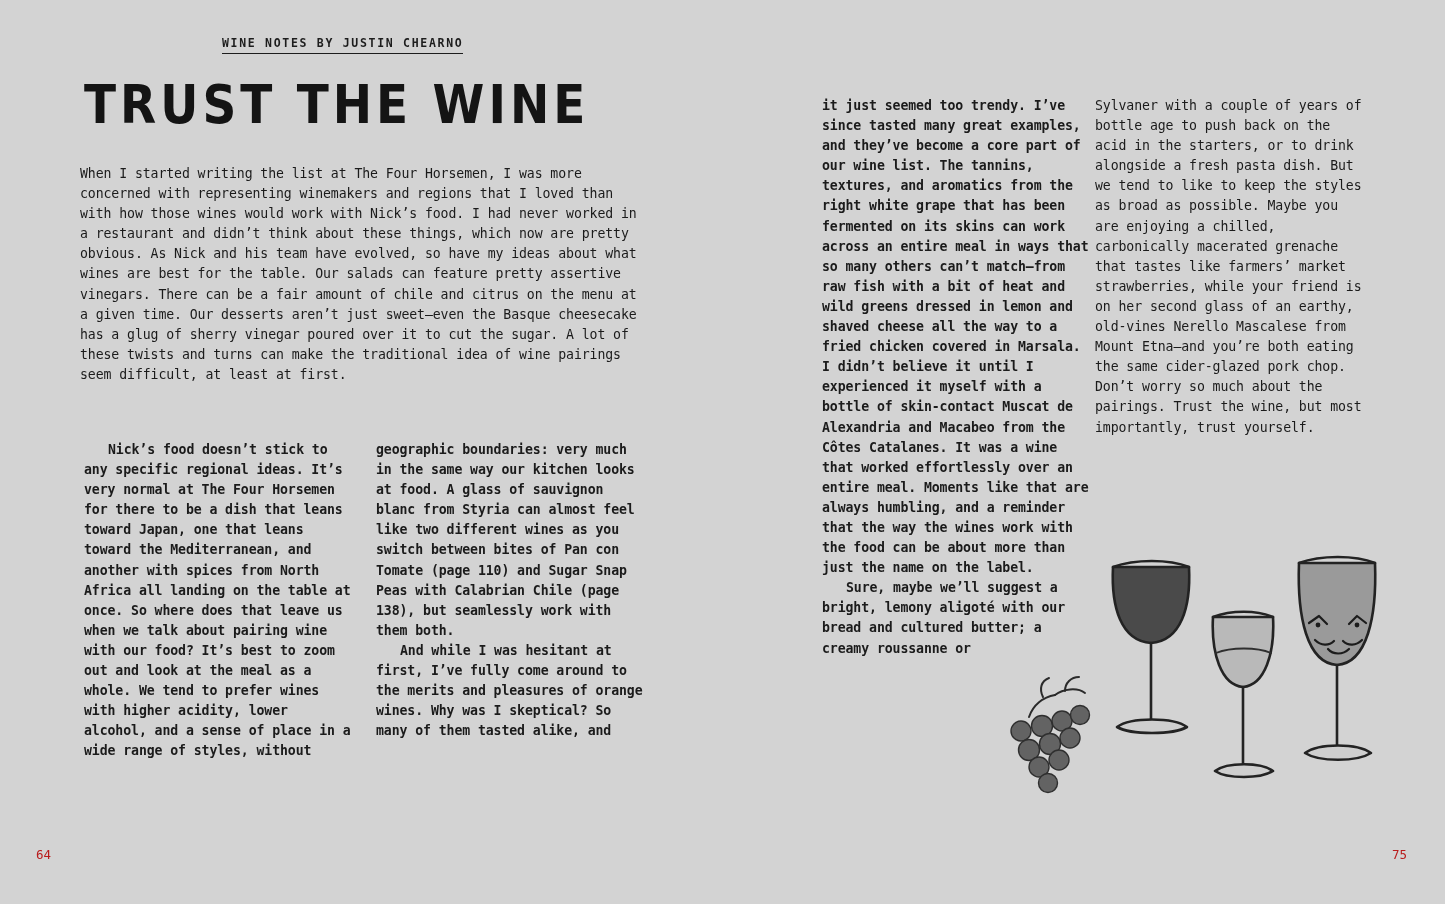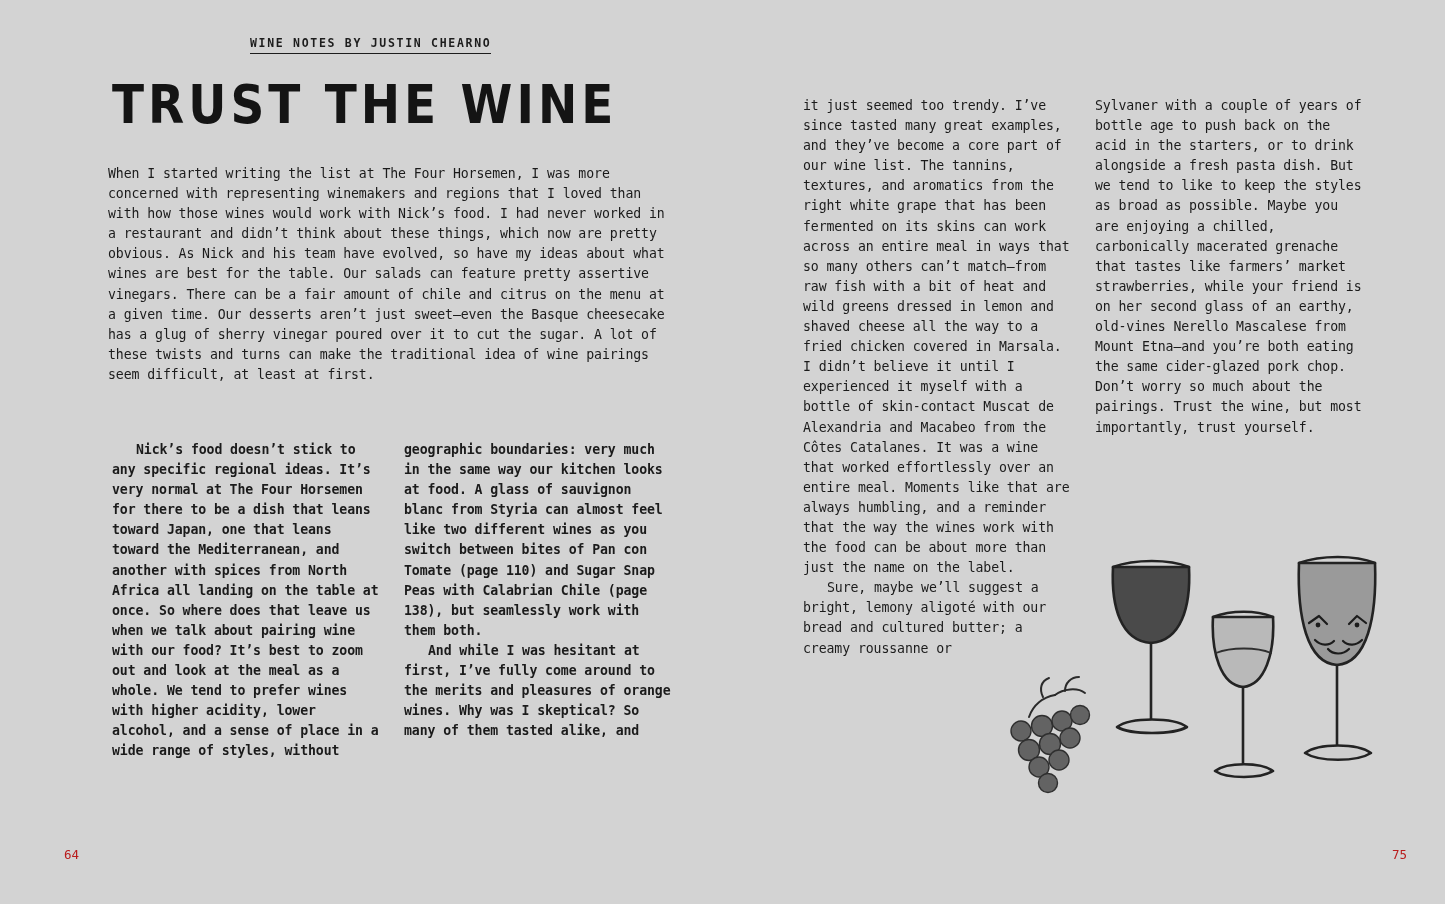--- a/index.html
+++ b/index.html
@@ -18,21 +18,21 @@
   .spread {
     position: absolute;
     inset: 0;
     display: flex;
   }
   .page {
     position: relative;
     height: 100%;
     box-sizing: border-box;
   }
-  .page-left  { width: 722px; margin-left: 28px; }
+  .page-left  { width: 722px; }
   .page-right { width: 723px; }
 
   
   .runhead {
     position: absolute;
     font-family: "DejaVu Sans Mono", monospace;
     font-size: 11.5px;
     letter-spacing: 1.7px;
     font-weight: 700;
     color: #1d1d1d;
@@ -84,21 +84,21 @@
   .two-col .col { width: 268px; }
   .two-col p { margin: 0; font-weight: bold; }
   .indent { text-indent: 24px; }
 
   
   .rcol {
     position: absolute;
     top: 96px;
     width: 268px;
   }
-  .rcol-a { left: 803px; }
+  .rcol-a { left: 822px; font-weight: bold; }
   .rcol-b { left: 1095px; }
   .rcol p { margin: 0; }
 
   
   .folio {
     position: absolute;
     bottom: 42px;
     font-family: "DejaVu Sans Mono", monospace;
     font-size: 12.5px;
     color: #b91c1c;

